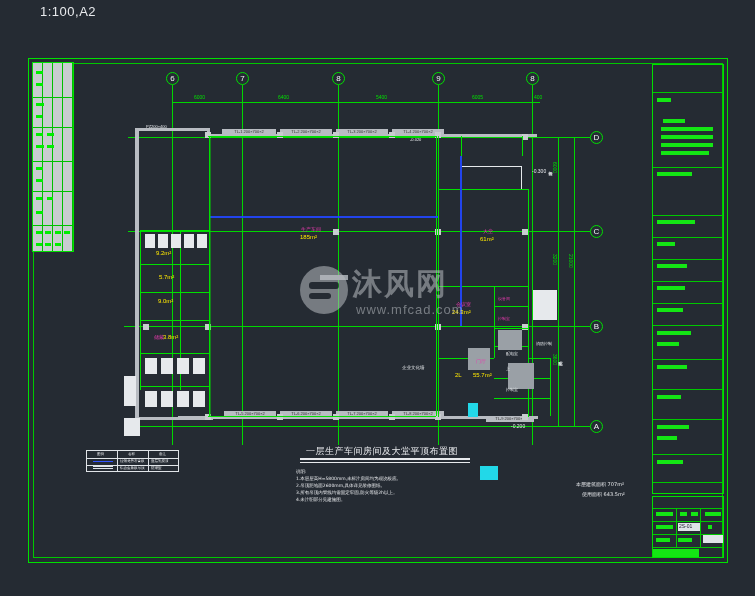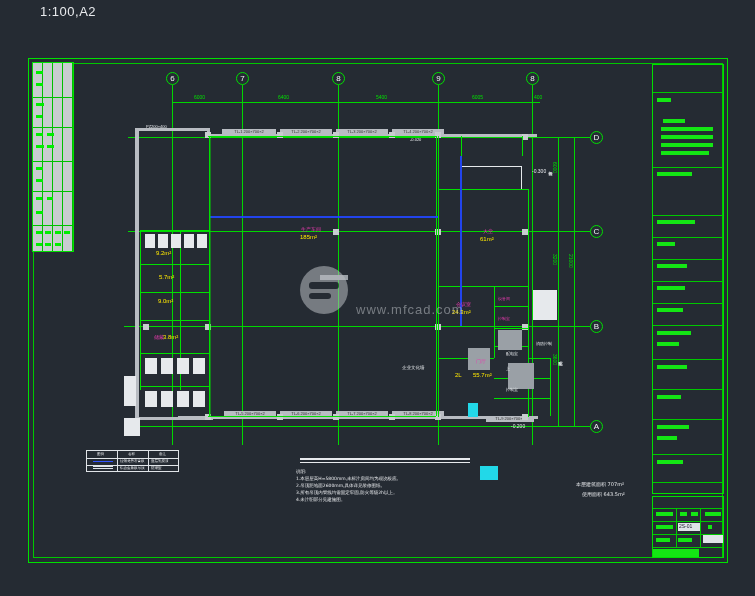--- a/index.html
+++ b/index.html
@@ -417,20 +417,21 @@
     <div class="wtxt" style="left:374px;top:307px;font-size:4.5px">企业文化墙</div>
 
     <div class="lvl" style="left:504px;top:110px">-0.300</div>
     <div class="lvl" style="left:483px;top:365px">-0.200</div>
     <div class="wtxt" style="left:382px;top:79px">-0.020</div>
 
     <div class="wtxtv" style="left:520px;top:110px">设备间</div>
     <div class="wtxtv" style="left:530px;top:300px;color:#e6e9ec">配电室</div>
     <div class="wtxtv" style="left:155px;top:330px">控制室</div>
 
+    <div class="dtitle" style="left:278px;top:387px">一层生产车间房间及大堂平顶布置图</div>
     <div class="trule" style="left:272px;top:400px;width:170px;height:1.5px"></div>
     <div class="trule" style="left:272px;top:404px;width:170px;height:0.8px"></div>
 
     <div class="note" style="left:268px;top:411px">说明:</div>
     <div class="note" style="left:268px;top:418px">1.本层层高H=5800mm,未标注房间均为现浇板底。</div>
     <div class="note" style="left:268px;top:425px">2.吊顶距地面2600mm,具体详见装修图纸。</div>
     <div class="note" style="left:268px;top:432px">3.所有吊顶内管线均需固定牢固,防火等级2h以上。</div>
     <div class="note" style="left:268px;top:439px">4.未注明部分见建施图。</div>
 
     <div class="stat" style="left:548px;top:423px">本层建筑面积 707m²</div>
@@ -449,16 +450,17 @@
     <div class="lgt" style="left:33px;top:8px">轻钢龙骨石膏板</div>
     <div class="lgt" style="left:64px;top:8px">面层乳胶漆</div>
     <div class="lgline2" style="left:6px;top:15px;width:20px"></div>
     <div class="lgline2" style="left:6px;top:17px;width:20px"></div>
     <div class="lgt" style="left:33px;top:15px">铝合金条板吊顶</div>
     <div class="lgt" style="left:64px;top:15px">防潮型</div>
   </div>
 
   <div class="wm">
     <div class="wm-logo"></div>
+    <div class="wm-txt">沐风网</div>
     <div class="wm-url">www.mfcad.com</div>
   </div>
 
 </div>
 
 </body></html>

